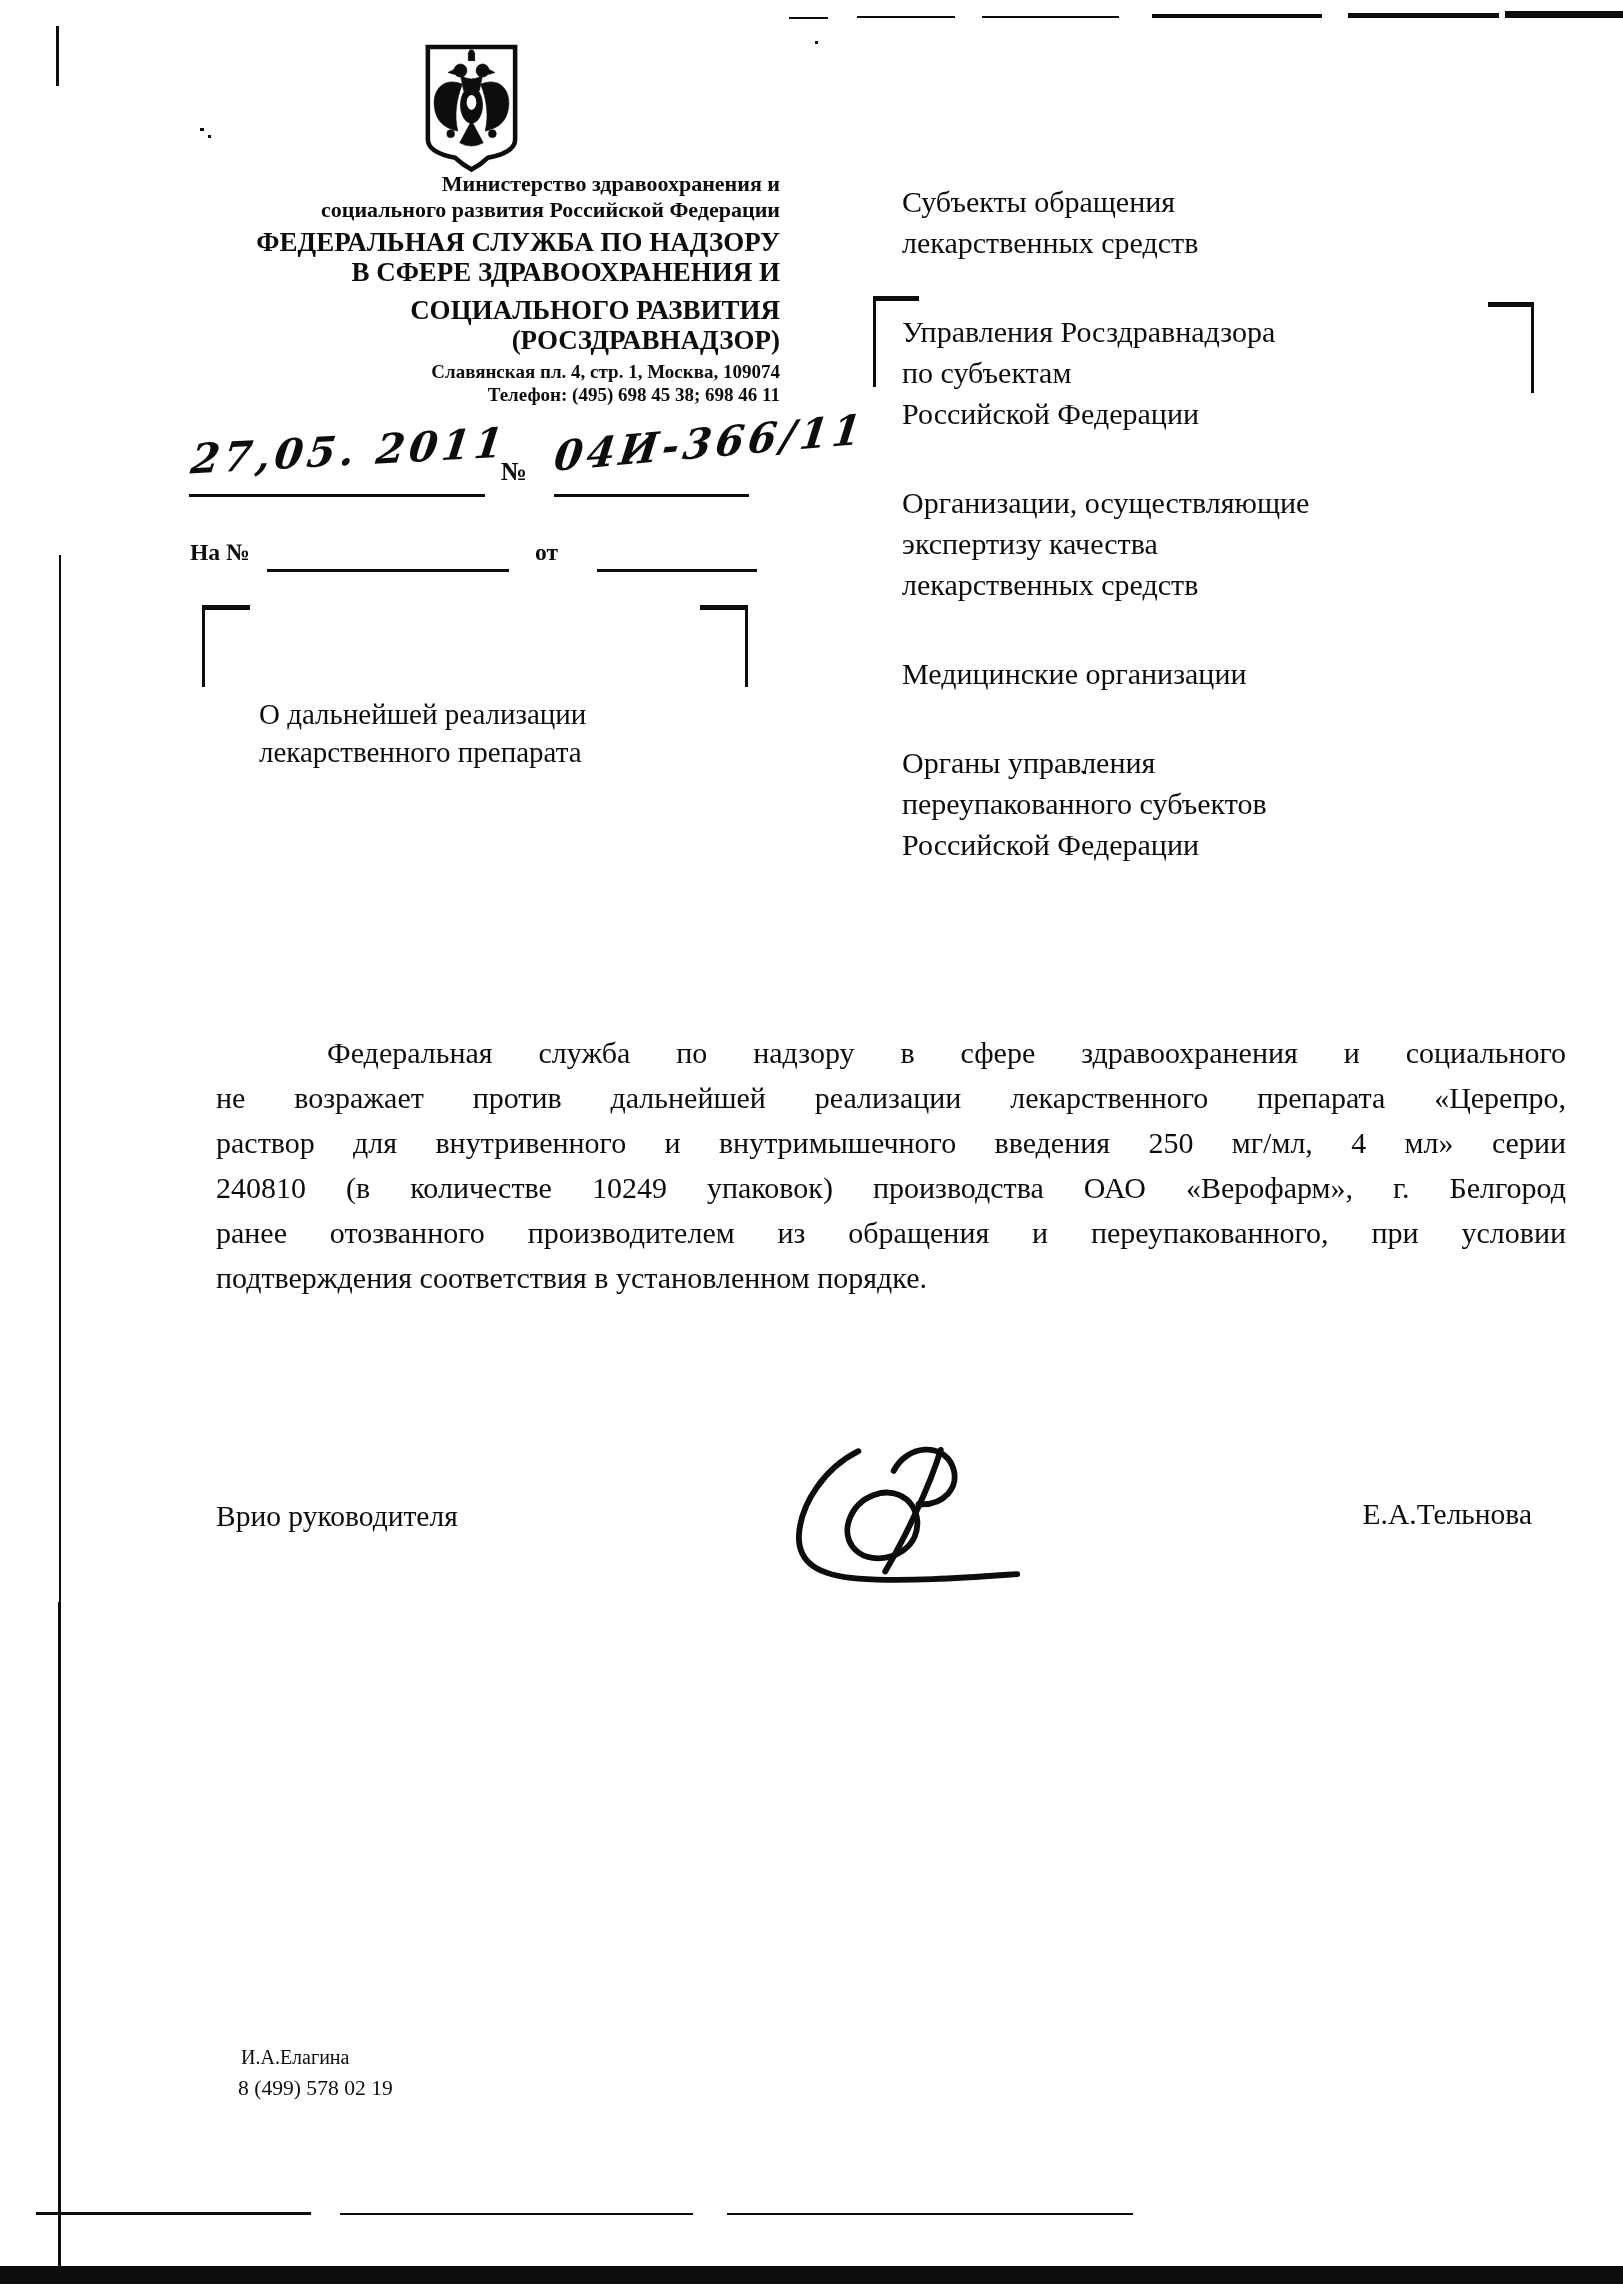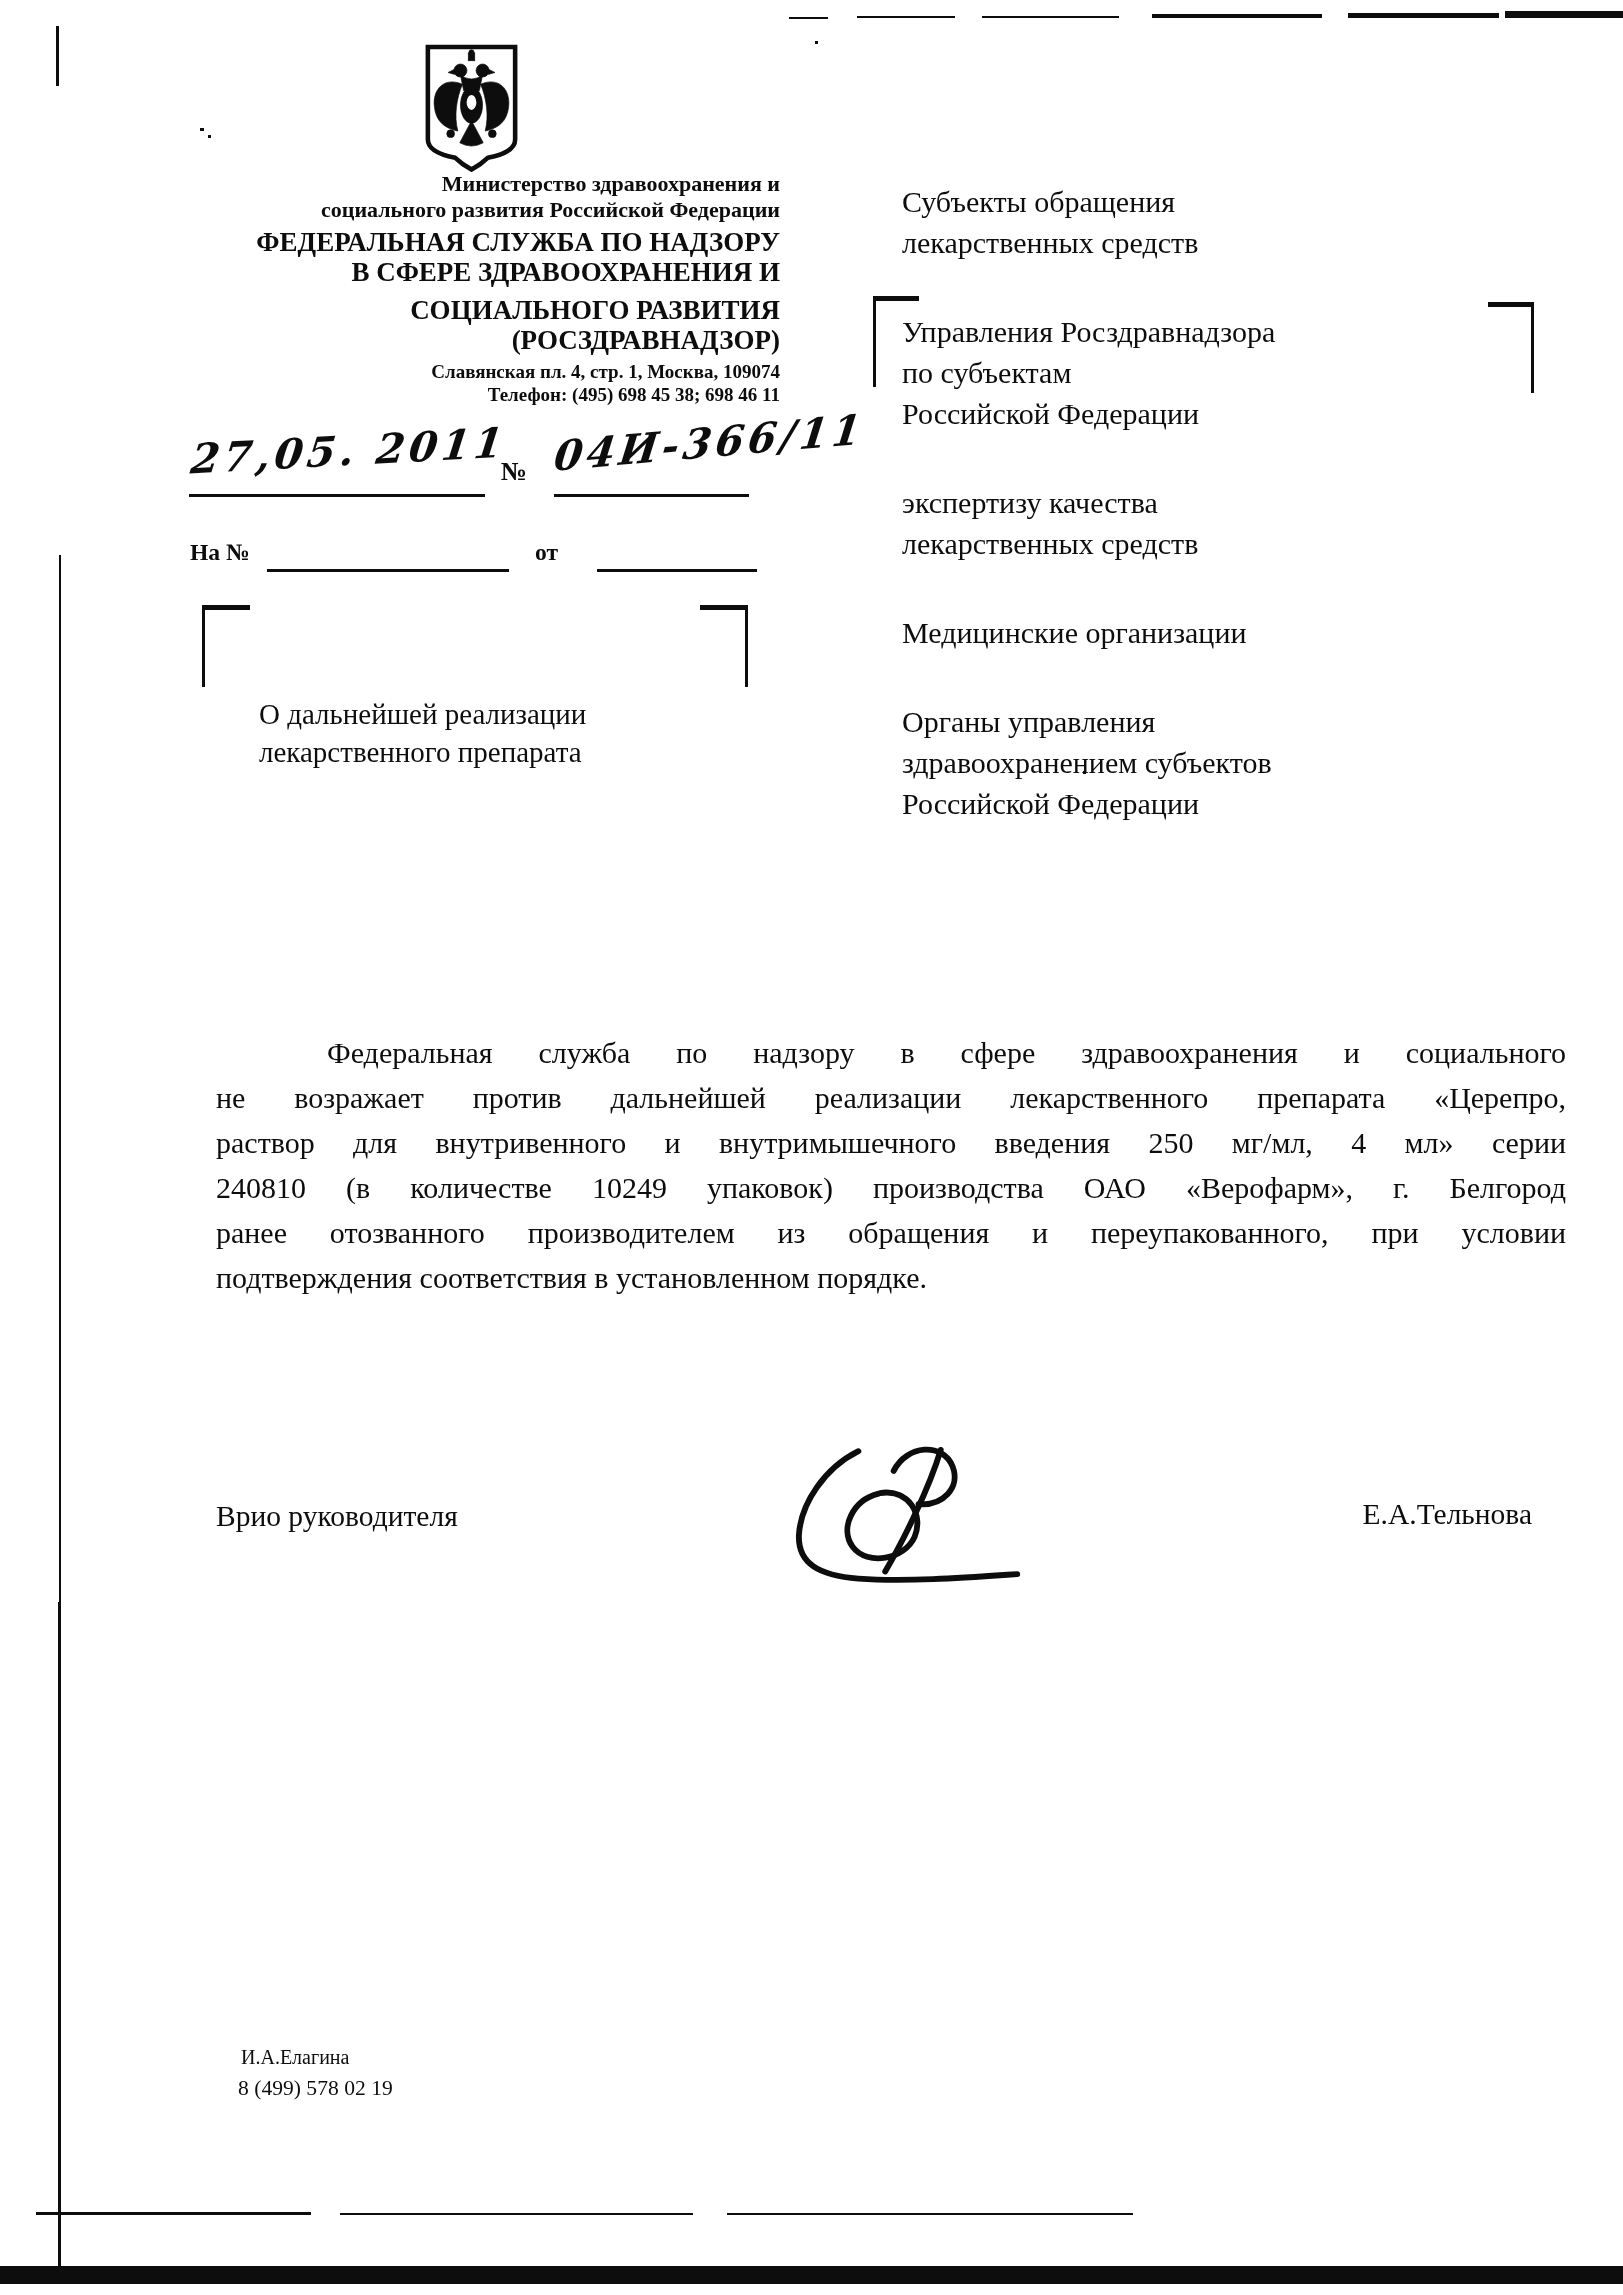--- a/index.html
+++ b/index.html
@@ -119,29 +119,30 @@
     <div class="recipient-group">
       <div>Субъекты обращения</div>
       <div>лекарственных средств</div>
     </div>
     <div class="recipient-group">
       <div>Управления Росздравнадзора</div>
       <div>по субъектам</div>
       <div>Российской Федерации</div>
     </div>
     <div class="recipient-group">
+      <div>Организации, осуществляющие</div>
       <div>экспертизу качества</div>
       <div>лекарственных средств</div>
     </div>
     <div class="recipient-group">
       <div>Медицинские организации</div>
     </div>
     <div class="recipient-group">
       <div>Органы управления</div>
-      <div>здравоохранением субъектов</div>
+      <div>переупакованного субъектов</div>
       <div>Российской Федерации</div>
     </div>
   </div>
 
 <div class="abs subject">
   <div>О дальнейшей реализации</div>
   <div>лекарственного препарата</div>
 </div>
 
 <div class="abs bodytext" id="bodyLines">

